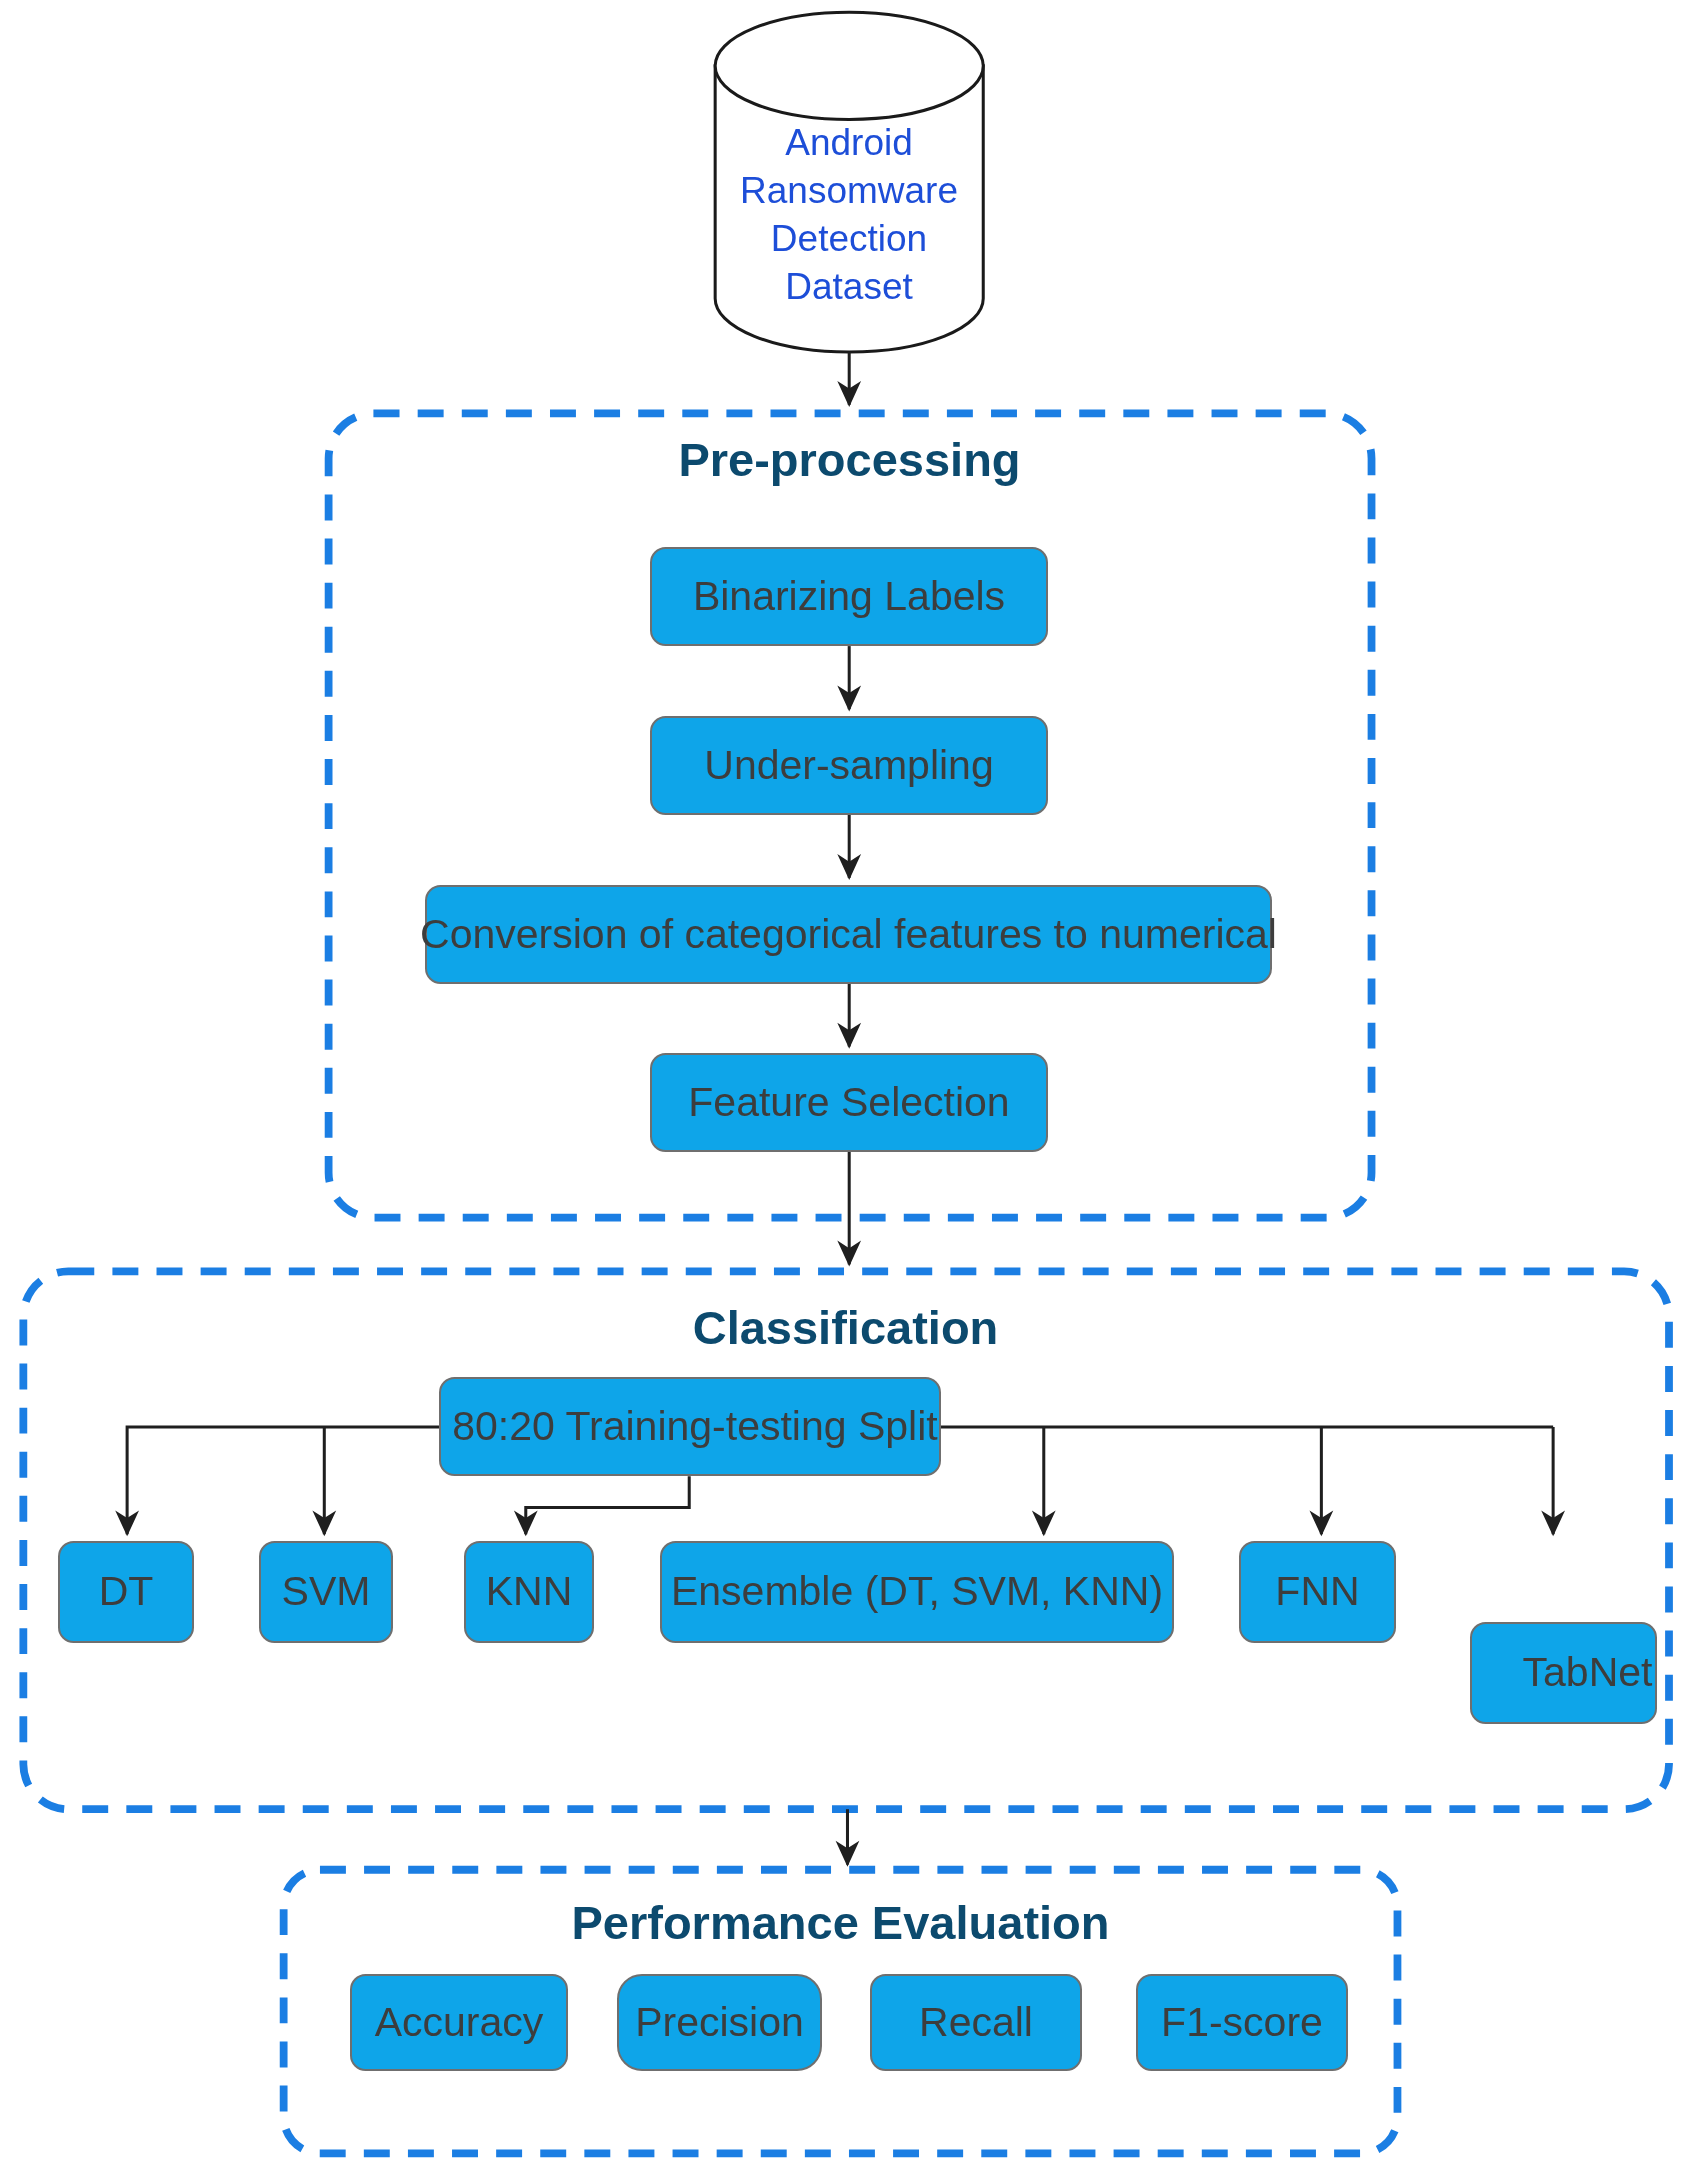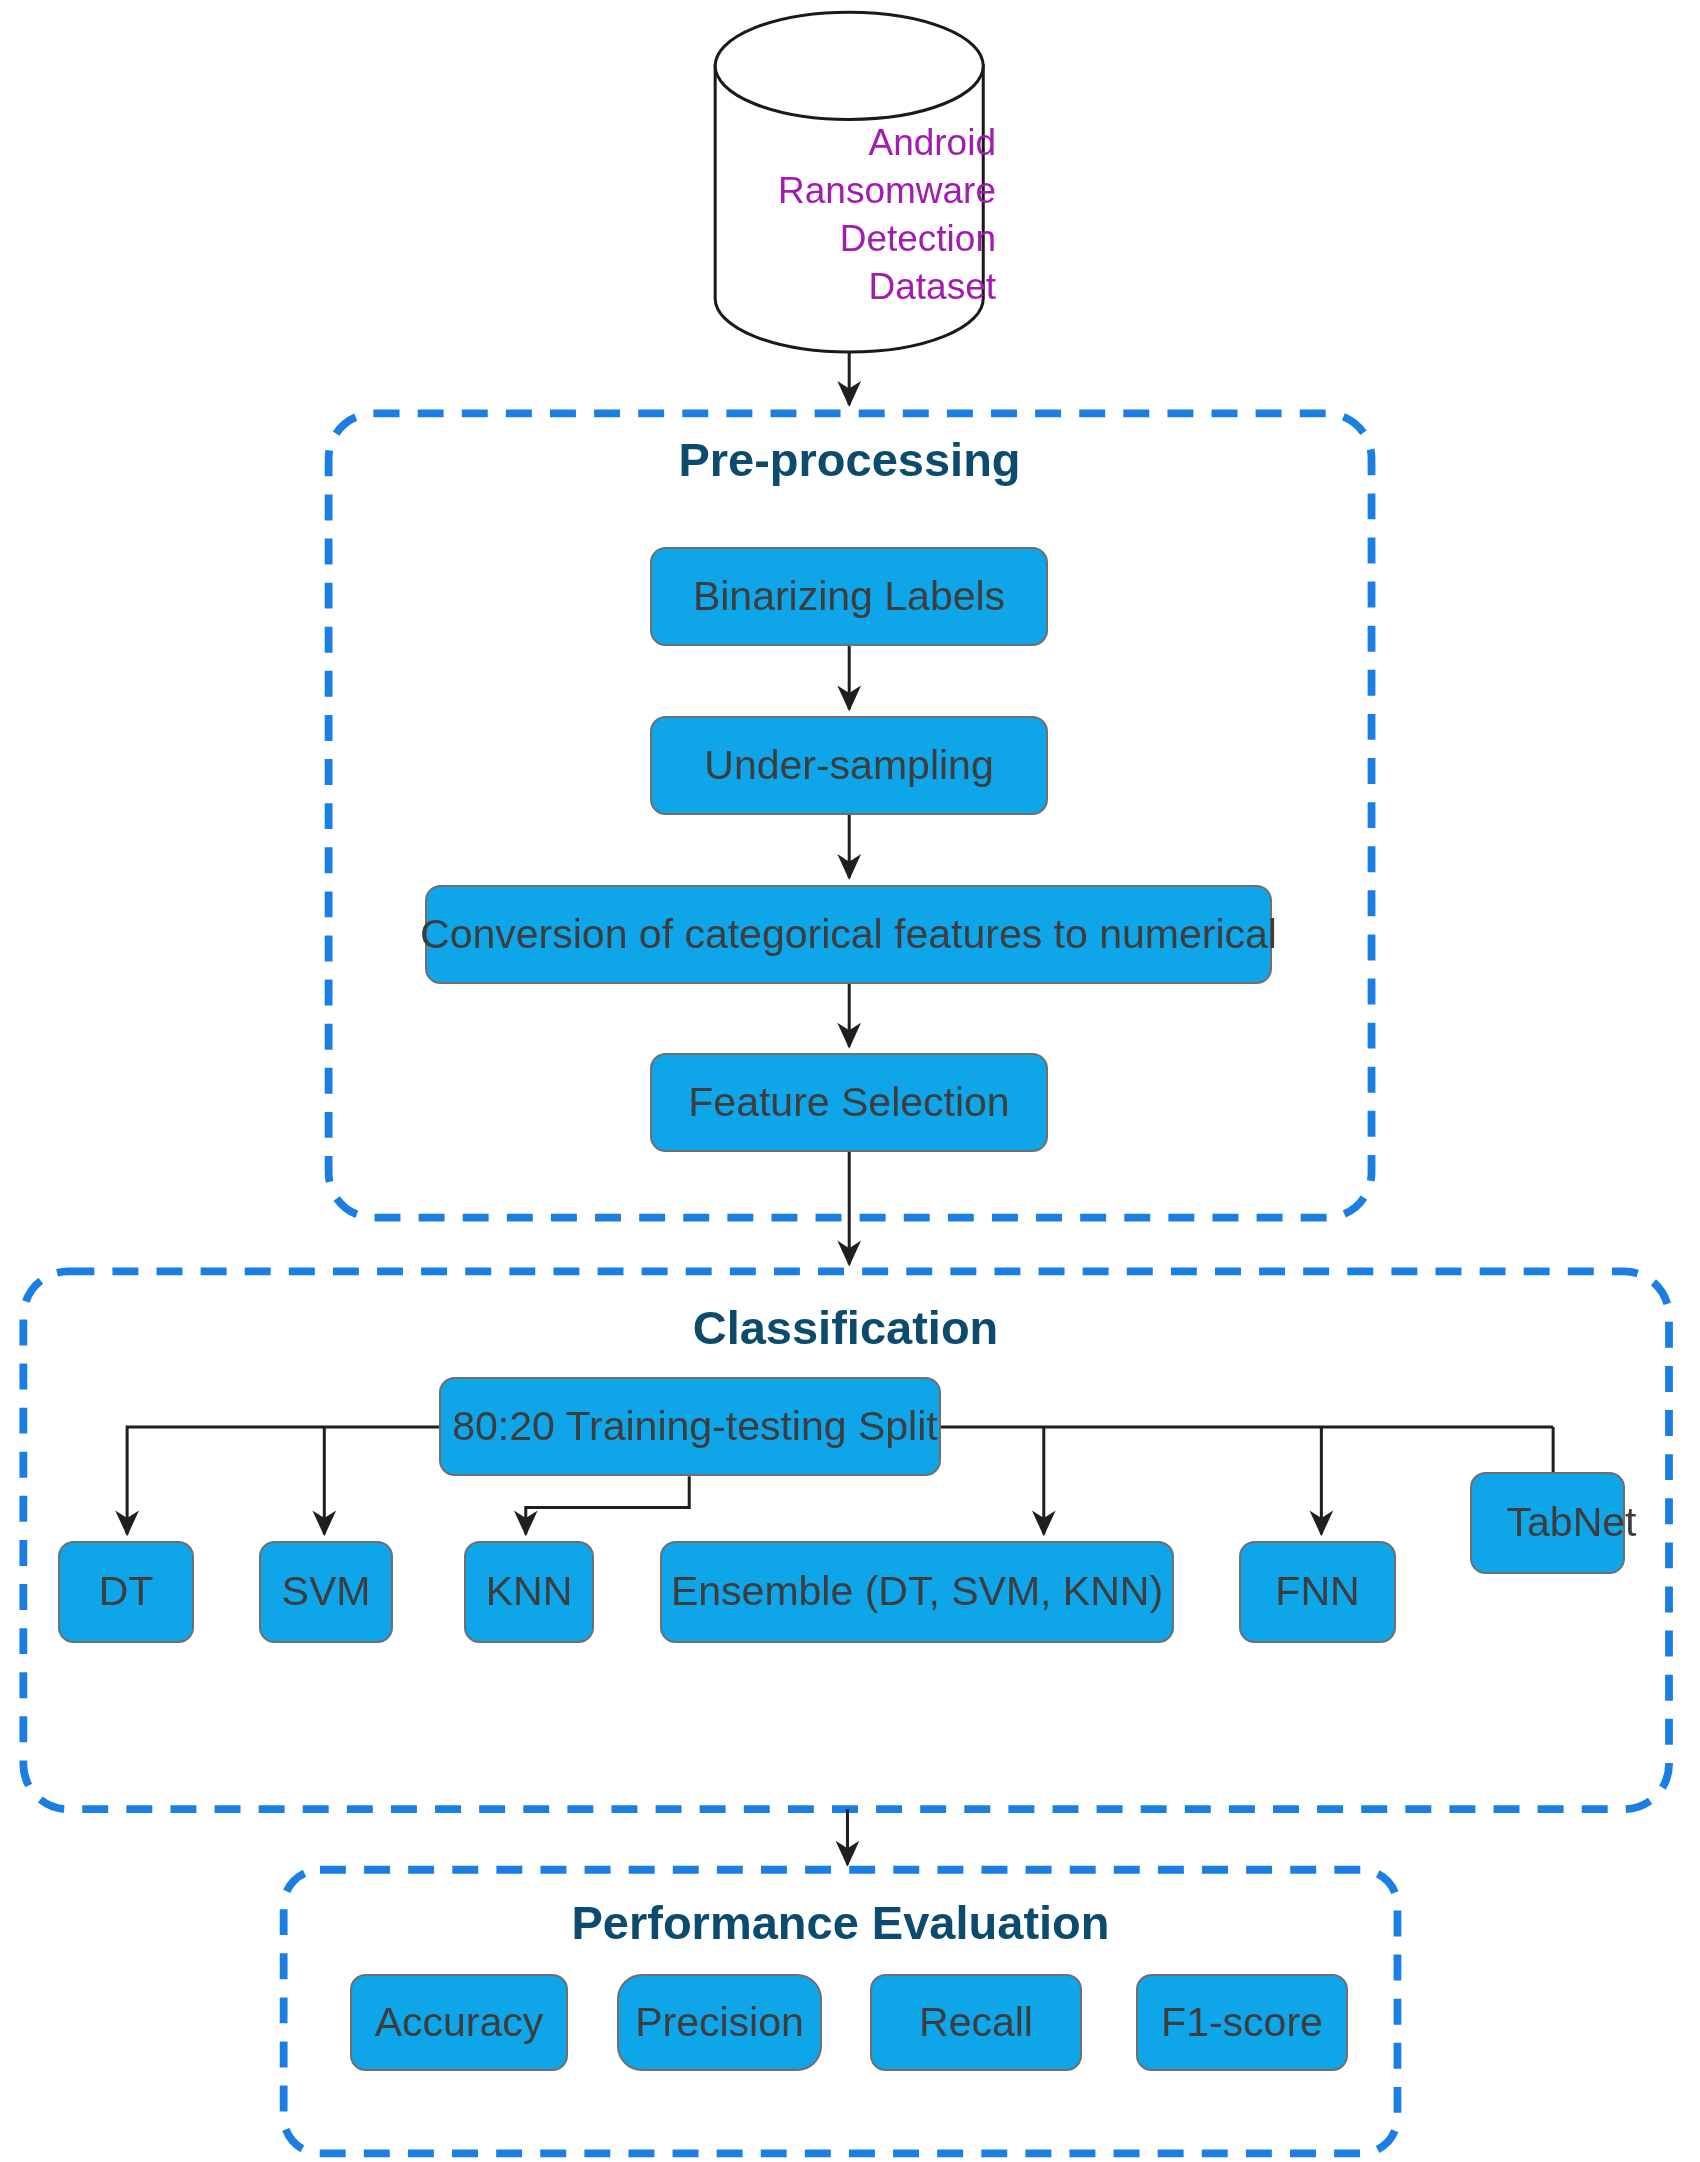--- a/index.html
+++ b/index.html
@@ -29,24 +29,24 @@
     width:657px;
     font-weight:bold;
     color:#0c4a6e;
     font-size:47px;
     text-align:center;
     white-space:nowrap;
   }
   .cyl-label{
     position:absolute;
     left:702px;top:119px;width:294px;
-    color:#a21caf;
+    color:#1d4ed8;
     font-size:37px;
     line-height:48px;
-    text-align:right;
+    text-align:center;
   }
 </style>
 </head>
 <body>
 
 <div id="stage">
 
   <svg id="wires" viewBox="0 0 1967 2501" xmlns="http://www.w3.org/2000/svg">
     <defs>
       <marker id="arrow" viewBox="0 0 12 12" refX="11" refY="6" markerWidth="34" markerHeight="30" markerUnits="userSpaceOnUse" orient="auto">
@@ -97,21 +97,21 @@
   <div class="node" style="left:650px;top:716px;width:398px;height:99px;">Under-sampling</div>
   <div class="node" style="left:425px;top:885px;width:847px;height:99px;">Conversion of categorical features to numerical</div>
   <div class="node" style="left:650px;top:1053px;width:398px;height:99px;">Feature Selection</div>
 
   <div class="node" style="left:439px;top:1377px;width:502px;height:99px;padding-left:10px;">80:20 Training-testing Split</div>
   <div class="node" style="left:58px;top:1541px;width:136px;height:102px;">DT</div>
   <div class="node" style="left:259px;top:1541px;width:134px;height:102px;">SVM</div>
   <div class="node" style="left:464px;top:1541px;width:130px;height:102px;">KNN</div>
   <div class="node" style="left:660px;top:1541px;width:514px;height:102px;">Ensemble (DT, SVM, KNN)</div>
   <div class="node" style="left:1239px;top:1541px;width:157px;height:102px;">FNN</div>
-  <div class="node" style="left:1470px;top:1472px;width:155px;height:102px;padding-left:48px;">TabNet</div>
+  <div class="node" style="left:1470px;top:1622px;width:187px;height:102px;padding-left:48px;">TabNet</div>
 
   <div class="node" style="left:350px;top:1974px;width:218px;height:97px;">Accuracy</div>
   <div class="node" style="left:617px;top:1974px;width:205px;height:97px;border-radius:25px;">Precision</div>
   <div class="node" style="left:870px;top:1974px;width:212px;height:97px;">Recall</div>
   <div class="node" style="left:1136px;top:1974px;width:212px;height:97px;">F1-score</div>
 
 </div>
 
 
 </body></html>

